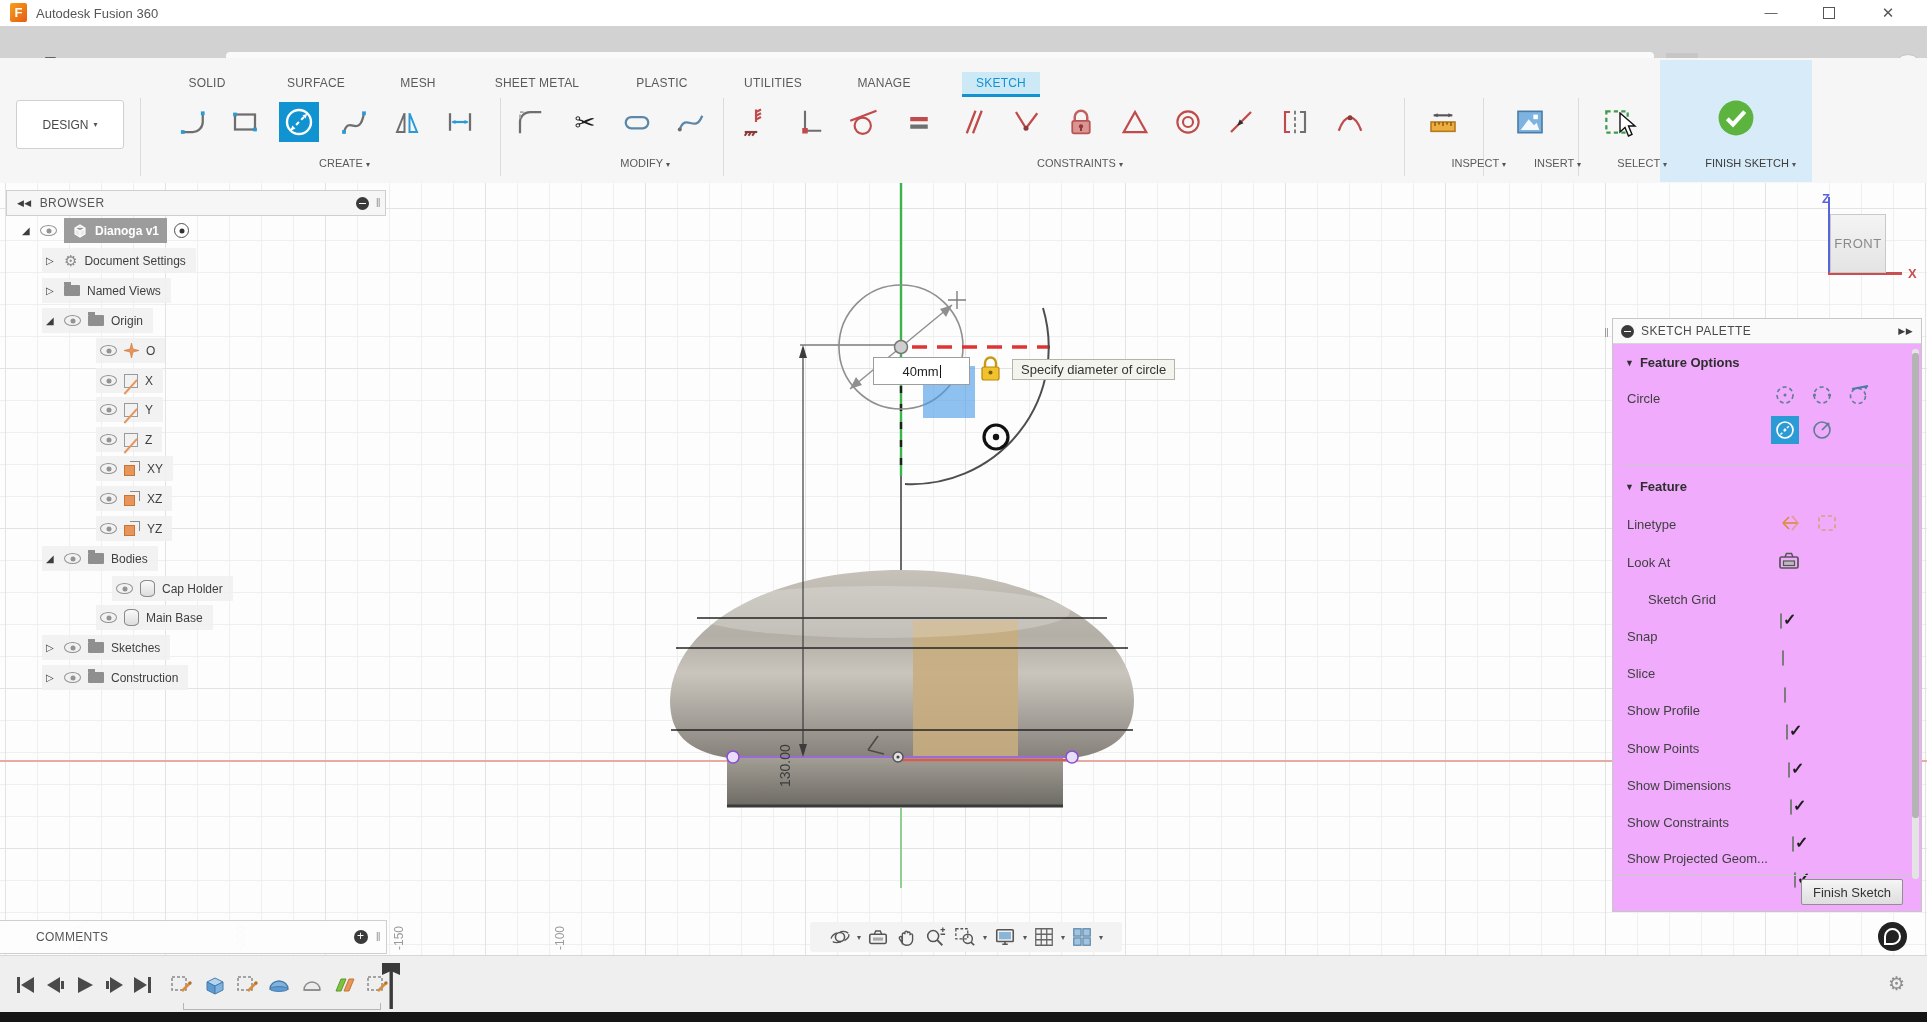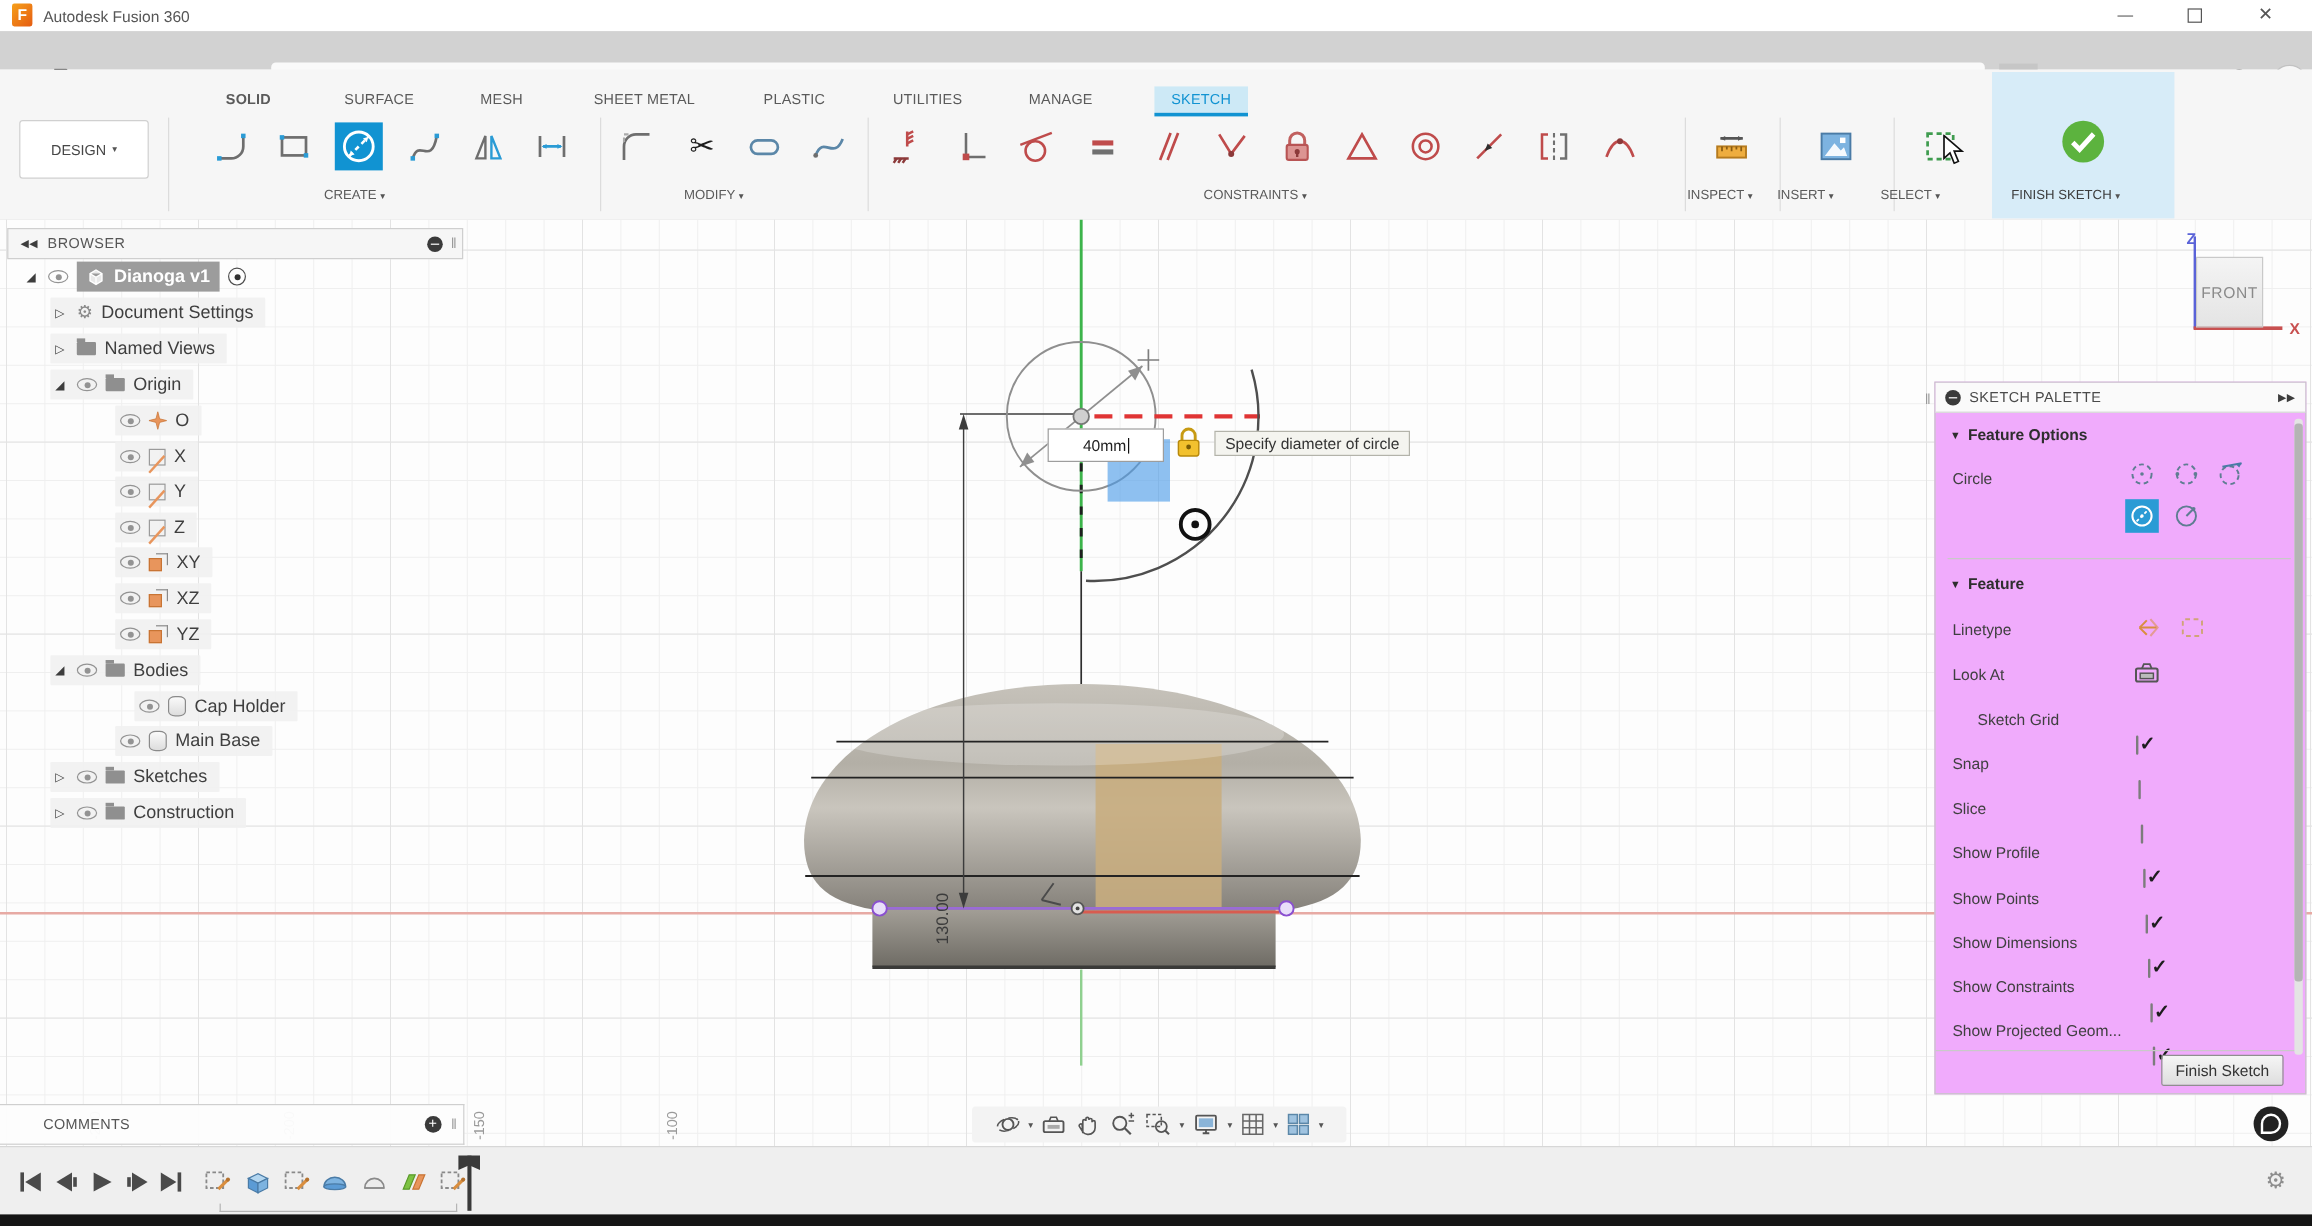--- a/index.html
+++ b/index.html
@@ -30,21 +30,21 @@
   
   .ribbon{left:0;top:58px;width:1927px;height:125px;background:#f6f6f6;border-bottom:1px solid #cfcfcf;}
   .rtab{top:14px;height:22px;font-size:12px;color:#5a5a5a;text-align:center;line-height:22px;letter-spacing:.2px;}
   .rtab.active{background:#cde9f6;color:#1193d2;}
   .tabline{background:#1193d2;height:3px;}
   .designbtn{left:16px;top:42px;width:106px;height:47px;background:#fff;border:1px solid #d0d0d0;border-radius:3px;
              display:flex;align-items:center;justify-content:center;font-size:12px;color:#474747;gap:5px;}
   .tool{top:44px;width:40px;height:40px;display:flex;align-items:center;justify-content:center;}
   .tool.sel{background:#1193d2;}
   .vsep{top:40px;width:1px;height:78px;background:#dcdcdc;}
-  .glabel2{top:96px;height:18px;font-size:11px;color:#5a5a5a;text-align:left;line-height:18px;white-space:nowrap;}
+  .glabel2{top:96px;height:18px;font-size:11px;color:#5a5a5a;text-align:right;line-height:18px;white-space:nowrap;}
   .finishbg{left:1660px;top:2px;width:152px;height:122px;background:#d7ecf8;}
   
   .canvas{left:0;top:183px;width:1927px;height:772px;
      background-image:
        linear-gradient(to right,#e3e3e3 1px,transparent 1px),
        linear-gradient(to bottom,#e3e3e3 1px,transparent 1px),
        linear-gradient(to right,#efefef 1px,transparent 1px),
        linear-gradient(to bottom,#efefef 1px,transparent 1px);
      background-size:160px 160px,160px 160px,32px 32px,32px 32px;
      background-position:5px 25px,5px 25px,5px 25px,5px 25px;background-color:#fdfdfd;}
@@ -52,21 +52,21 @@
   .tooltip{background:#f4f4ef;border:1px solid #b3b3aa;color:#333;font-size:13px;padding:2px 8px;white-space:nowrap;}
   .diminput{background:#fff;border:1px solid #9d9d9d;font-size:13px;color:#222;display:flex;align-items:center;justify-content:center;}
   .caretbar{display:inline-block;width:1px;height:13px;background:#111;margin-left:1px;}
   .vcface{background:linear-gradient(180deg,#f4f4f4,#e4e4e4);border:1px solid #c9c9c9;color:#8a8a8a;
           font-size:13px;display:flex;align-items:center;justify-content:center;letter-spacing:.5px;}
   
   .bheader{left:6px;top:190px;width:378px;height:24px;background:#f6f6f6;border:1px solid #cfcfcf;
            display:flex;align-items:center;font-size:12px;color:#555;letter-spacing:.4px;}
   .trow{position:absolute;height:25px;display:flex;align-items:center;gap:7px;
         background:rgba(240,240,240,.88);padding:0 10px 0 4px;border-radius:1px;}
-  .trow .lbl{font-size:15px;color:#3f3f3f;white-space:nowrap;}
+  .trow .lbl{font-size:12px;color:#3f3f3f;white-space:nowrap;}
   .tri{color:#3d3d3d;font-size:10px;width:11px;}
   .eye{width:15px;height:9px;border:1.5px solid #939393;border-radius:50%;position:relative;flex:none;}
   .eye::after{content:'';position:absolute;left:50%;top:50%;transform:translate(-50%,-50%);
               width:5px;height:5px;background:#939393;border-radius:50%;}
   .fold{width:16px;height:11px;background:#8f8f8f;border-radius:1px;position:relative;flex:none;}
   .fold::before{content:'';position:absolute;top:-3px;left:0;width:7px;height:3px;background:#8f8f8f;}
   .gearI{color:#8a8a8a;font-size:15px;line-height:1;}
   .axisI{width:12px;height:12px;border:1.5px solid #9a9a9a;position:relative;flex:none;}
   .axisI::after{content:'';position:absolute;left:-4px;bottom:-1px;width:19px;height:1.5px;background:#e8955c;
                 transform:rotate(-48deg);transform-origin:center;}
@@ -174,21 +174,21 @@
       </svg>
     <div class="abs" style="left:1856px;top:32px;width:20px;height:20px;border-radius:50%;background:#3e3e3e;color:#d8d8d8;font-weight:bold;font-size:14px;text-align:center;line-height:20px;">?</div>
     <div class="abs avatar">
         <span>AM</span>
       </div>
   </div>
 
   <div class="abs ribbon">
     <div class="abs finishbg"></div>
 
-    <div class="abs rtab" style="left:175px;width:64px;font-weight:bold;">SOLID</div>
+    <div class="abs rtab" style="left:175px;width:64px;">SOLID</div>
     <div class="abs rtab" style="left:276px;width:80px;">SURFACE</div>
     <div class="abs rtab" style="left:388px;width:60px;">MESH</div>
     <div class="abs rtab" style="left:478px;width:118px;">SHEET METAL</div>
     <div class="abs rtab" style="left:622px;width:80px;">PLASTIC</div>
     <div class="abs rtab" style="left:730px;width:86px;">UTILITIES</div>
     <div class="abs rtab" style="left:842px;width:84px;">MANAGE</div>
     <div class="abs rtab active" style="left:962px;width:78px;">SKETCH</div>
     <div class="abs tabline" style="left:962px;top:36px;width:78px;"></div>
 
     <div class="abs designbtn">

